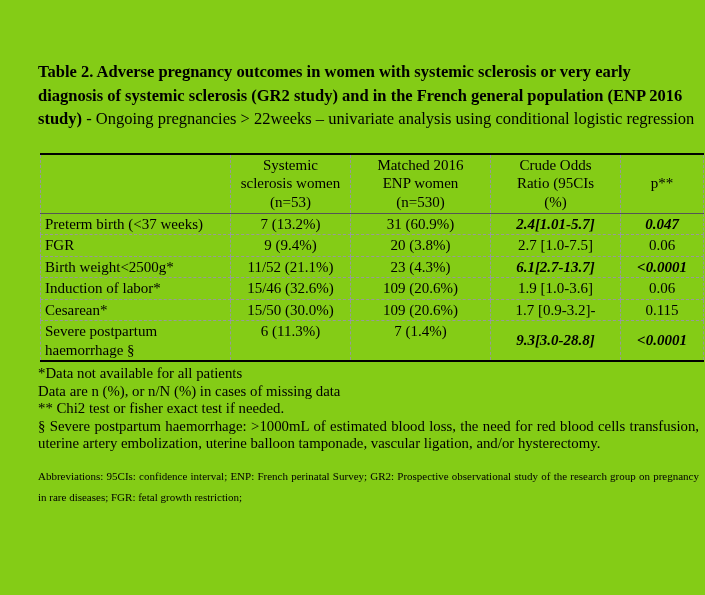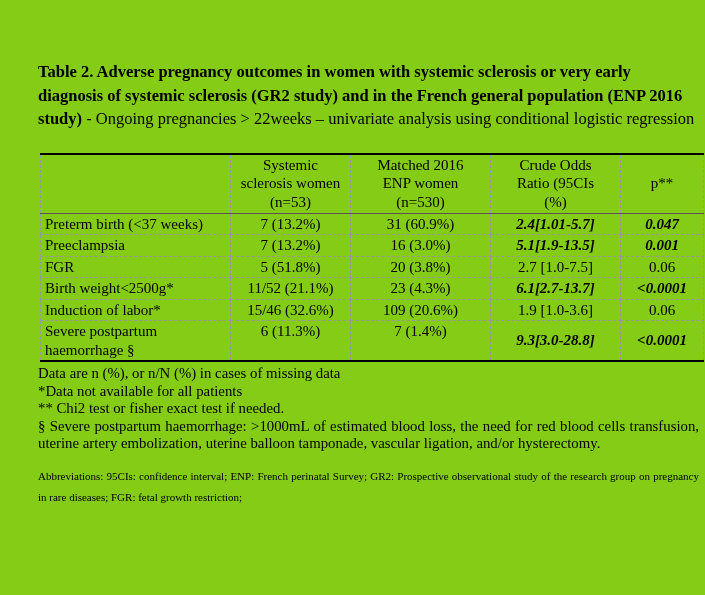--- a/index.html
+++ b/index.html
@@ -109,59 +109,59 @@
     </thead>
     <tbody>
       <tr>
         <td class="lbl">Preterm birth (&lt;37 weeks)</td>
         <td>7 (13.2%)</td>
         <td>31 (60.9%)</td>
         <td class="b">2.4[1.01-5.7]</td>
         <td class="b">0.047</td>
       </tr>
       <tr>
-        <td class="lbl">Preeclampsia</td>
-        <td>7 (13.2%)</td>
-        <td>16 (3.0%)</td>
-        <td class="b">5.1[1.9-13.5]</td>
-        <td class="b">0.001</td>
-      </tr>
-      <tr>
         <td class="lbl">FGR</td>
-        <td>5 (51.8%)</td>
+        <td>9 (9.4%)</td>
         <td>20 (3.8%)</td>
         <td>2.7 [1.0-7.5]</td>
         <td>0.06</td>
       </tr>
       <tr>
         <td class="lbl">Birth weight&lt;2500g*</td>
         <td>11/52 (21.1%)</td>
         <td>23 (4.3%)</td>
         <td class="b">6.1[2.7-13.7]</td>
         <td class="b">&lt;0.0001</td>
       </tr>
       <tr>
         <td class="lbl">Induction of labor*</td>
         <td>15/46 (32.6%)</td>
         <td>109 (20.6%)</td>
         <td>1.9 [1.0-3.6]</td>
         <td>0.06</td>
       </tr>
       <tr>
+        <td class="lbl">Cesarean*</td>
+        <td>15/50 (30.0%)</td>
+        <td>109 (20.6%)</td>
+        <td>1.7 [0.9-3.2]-</td>
+        <td>0.115</td>
+      </tr>
+      <tr>
         <td class="lbl vt">Severe postpartum haemorrhage §</td>
         <td class="vt">6 (11.3%)</td>
         <td class="vt">7 (1.4%)</td>
         <td class="b">9.3[3.0-28.8]</td>
         <td class="b">&lt;0.0001</td>
       </tr>
     </tbody>
   </table>
 
   <div class="footnotes">
+    <p class="fn">*Data not available for all patients</p>
     <p class="fn">Data are n (%), or n/N (%) in cases of missing data</p>
-    <p class="fn">*Data not available for all patients</p>
     <p class="fn">** Chi2 test or fisher exact test if needed.</p>
     <p class="fn just">§ Severe postpartum haemorrhage: &gt;1000mL of estimated blood loss, the need for red blood cells transfusion, uterine artery embolization, uterine balloon tamponade, vascular ligation, and/or hysterectomy.</p>
   </div>
 
   <p class="abbr">Abbreviations: 95CIs: confidence interval; ENP: French perinatal Survey; GR2: Prospective observational study of the research group on pregnancy in rare diseases; FGR: fetal growth restriction;</p>
 
 </div>
 
 </body></html>

